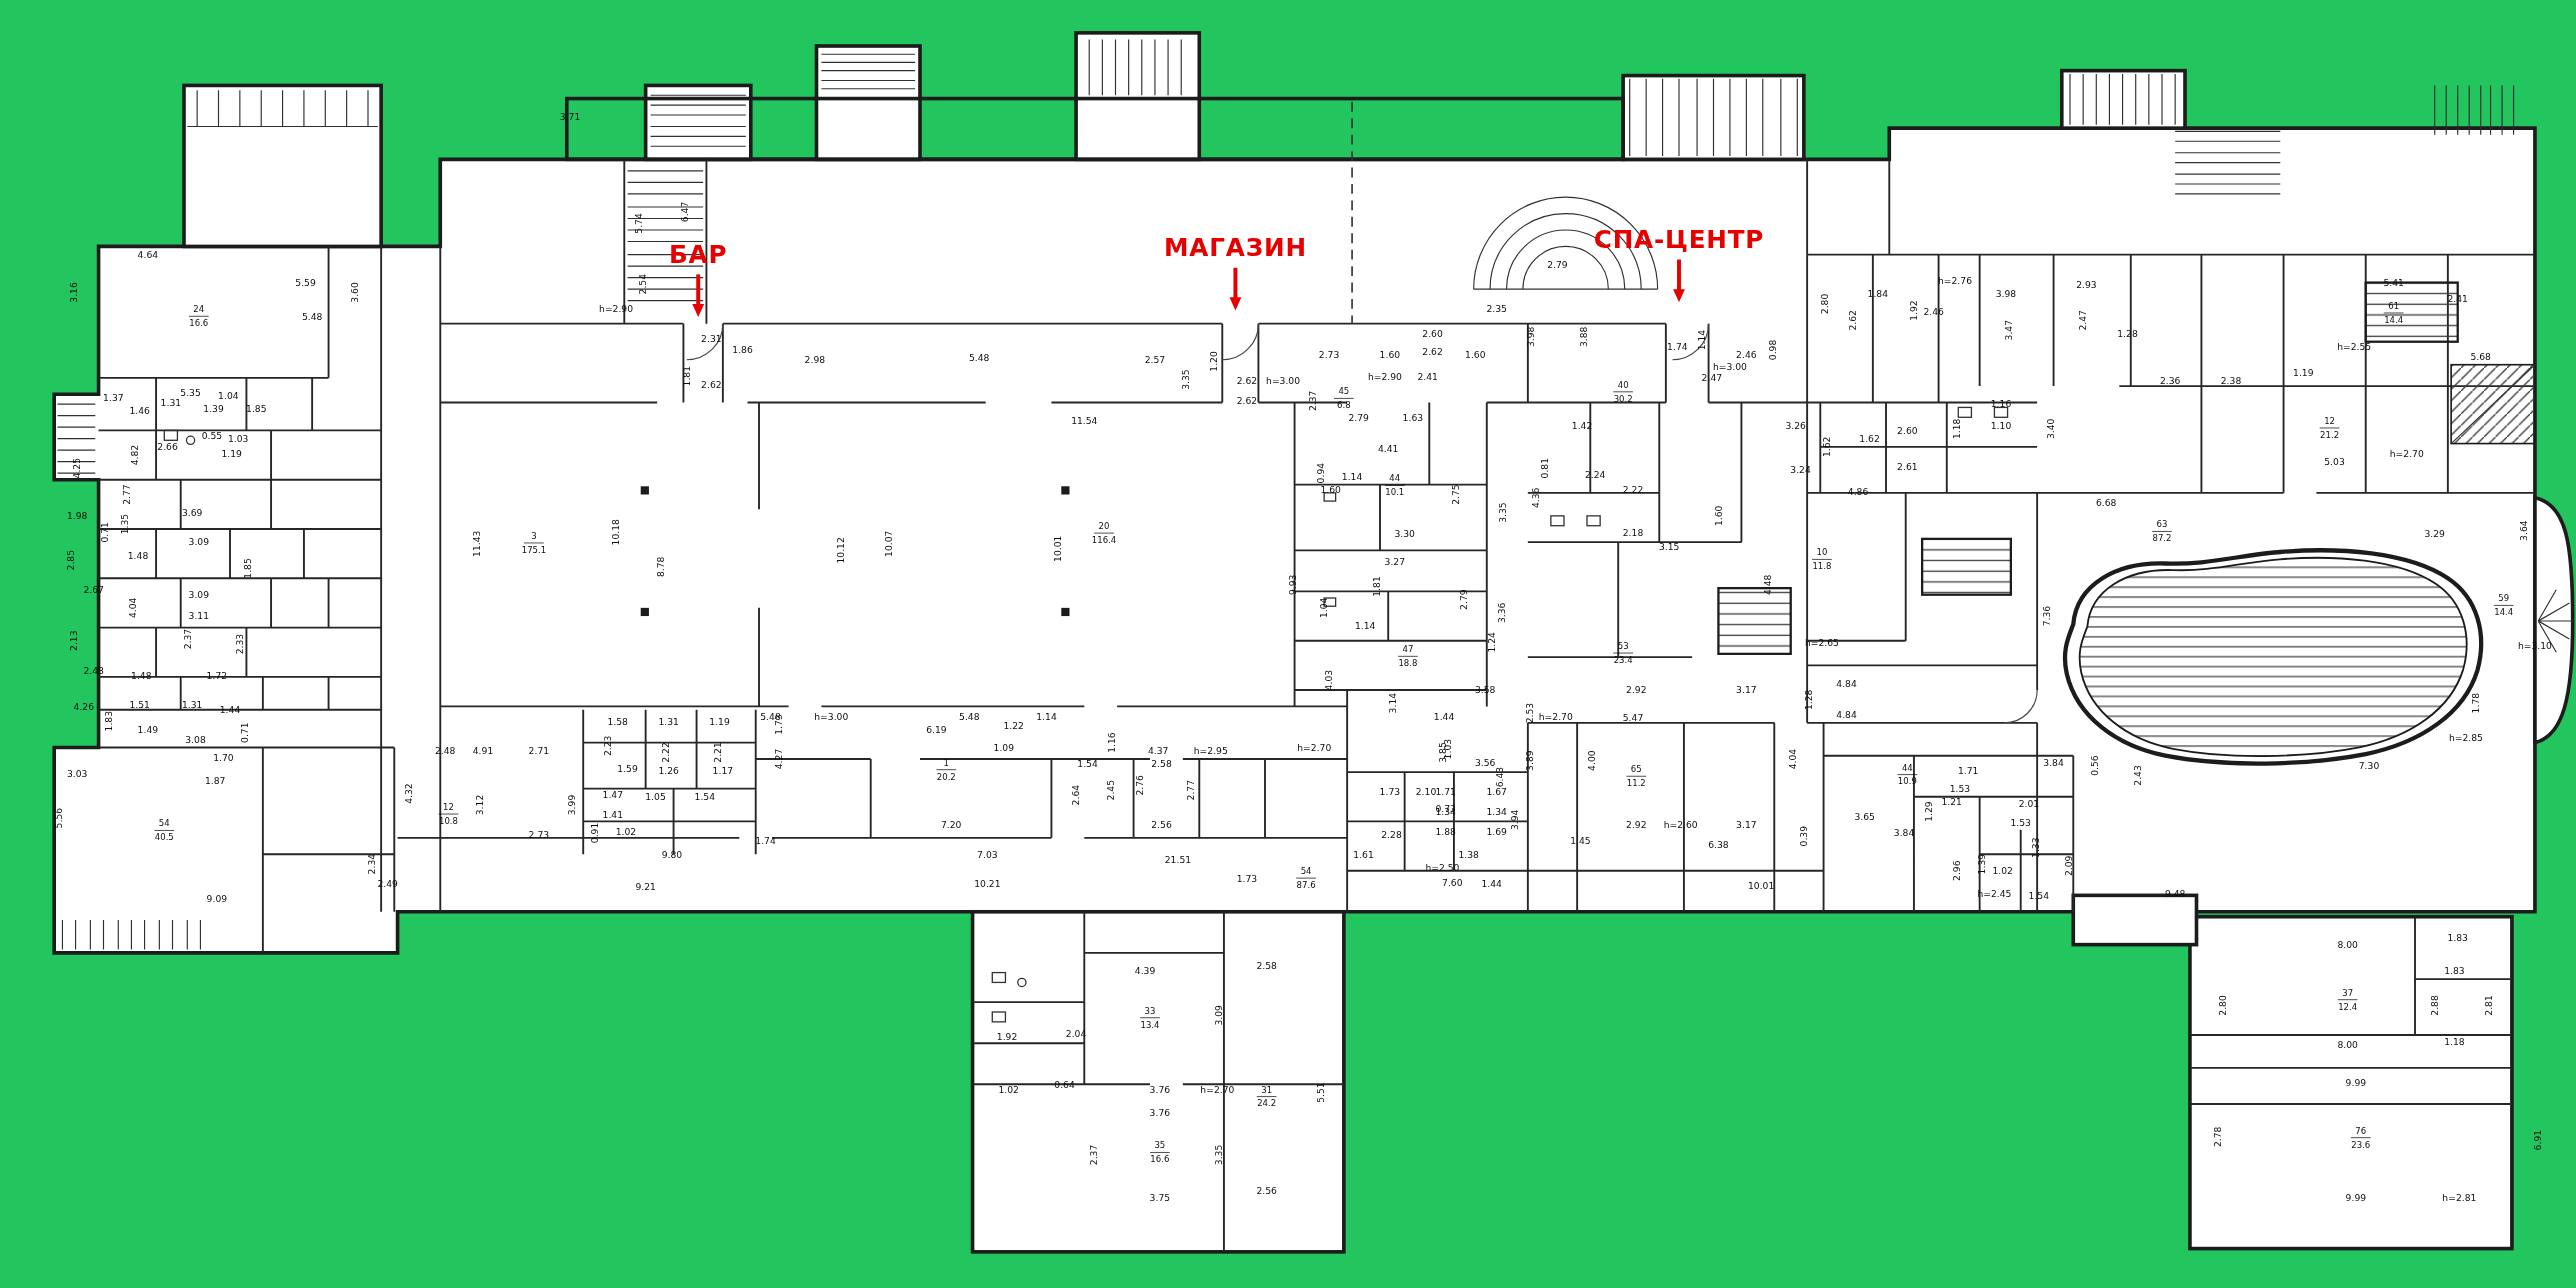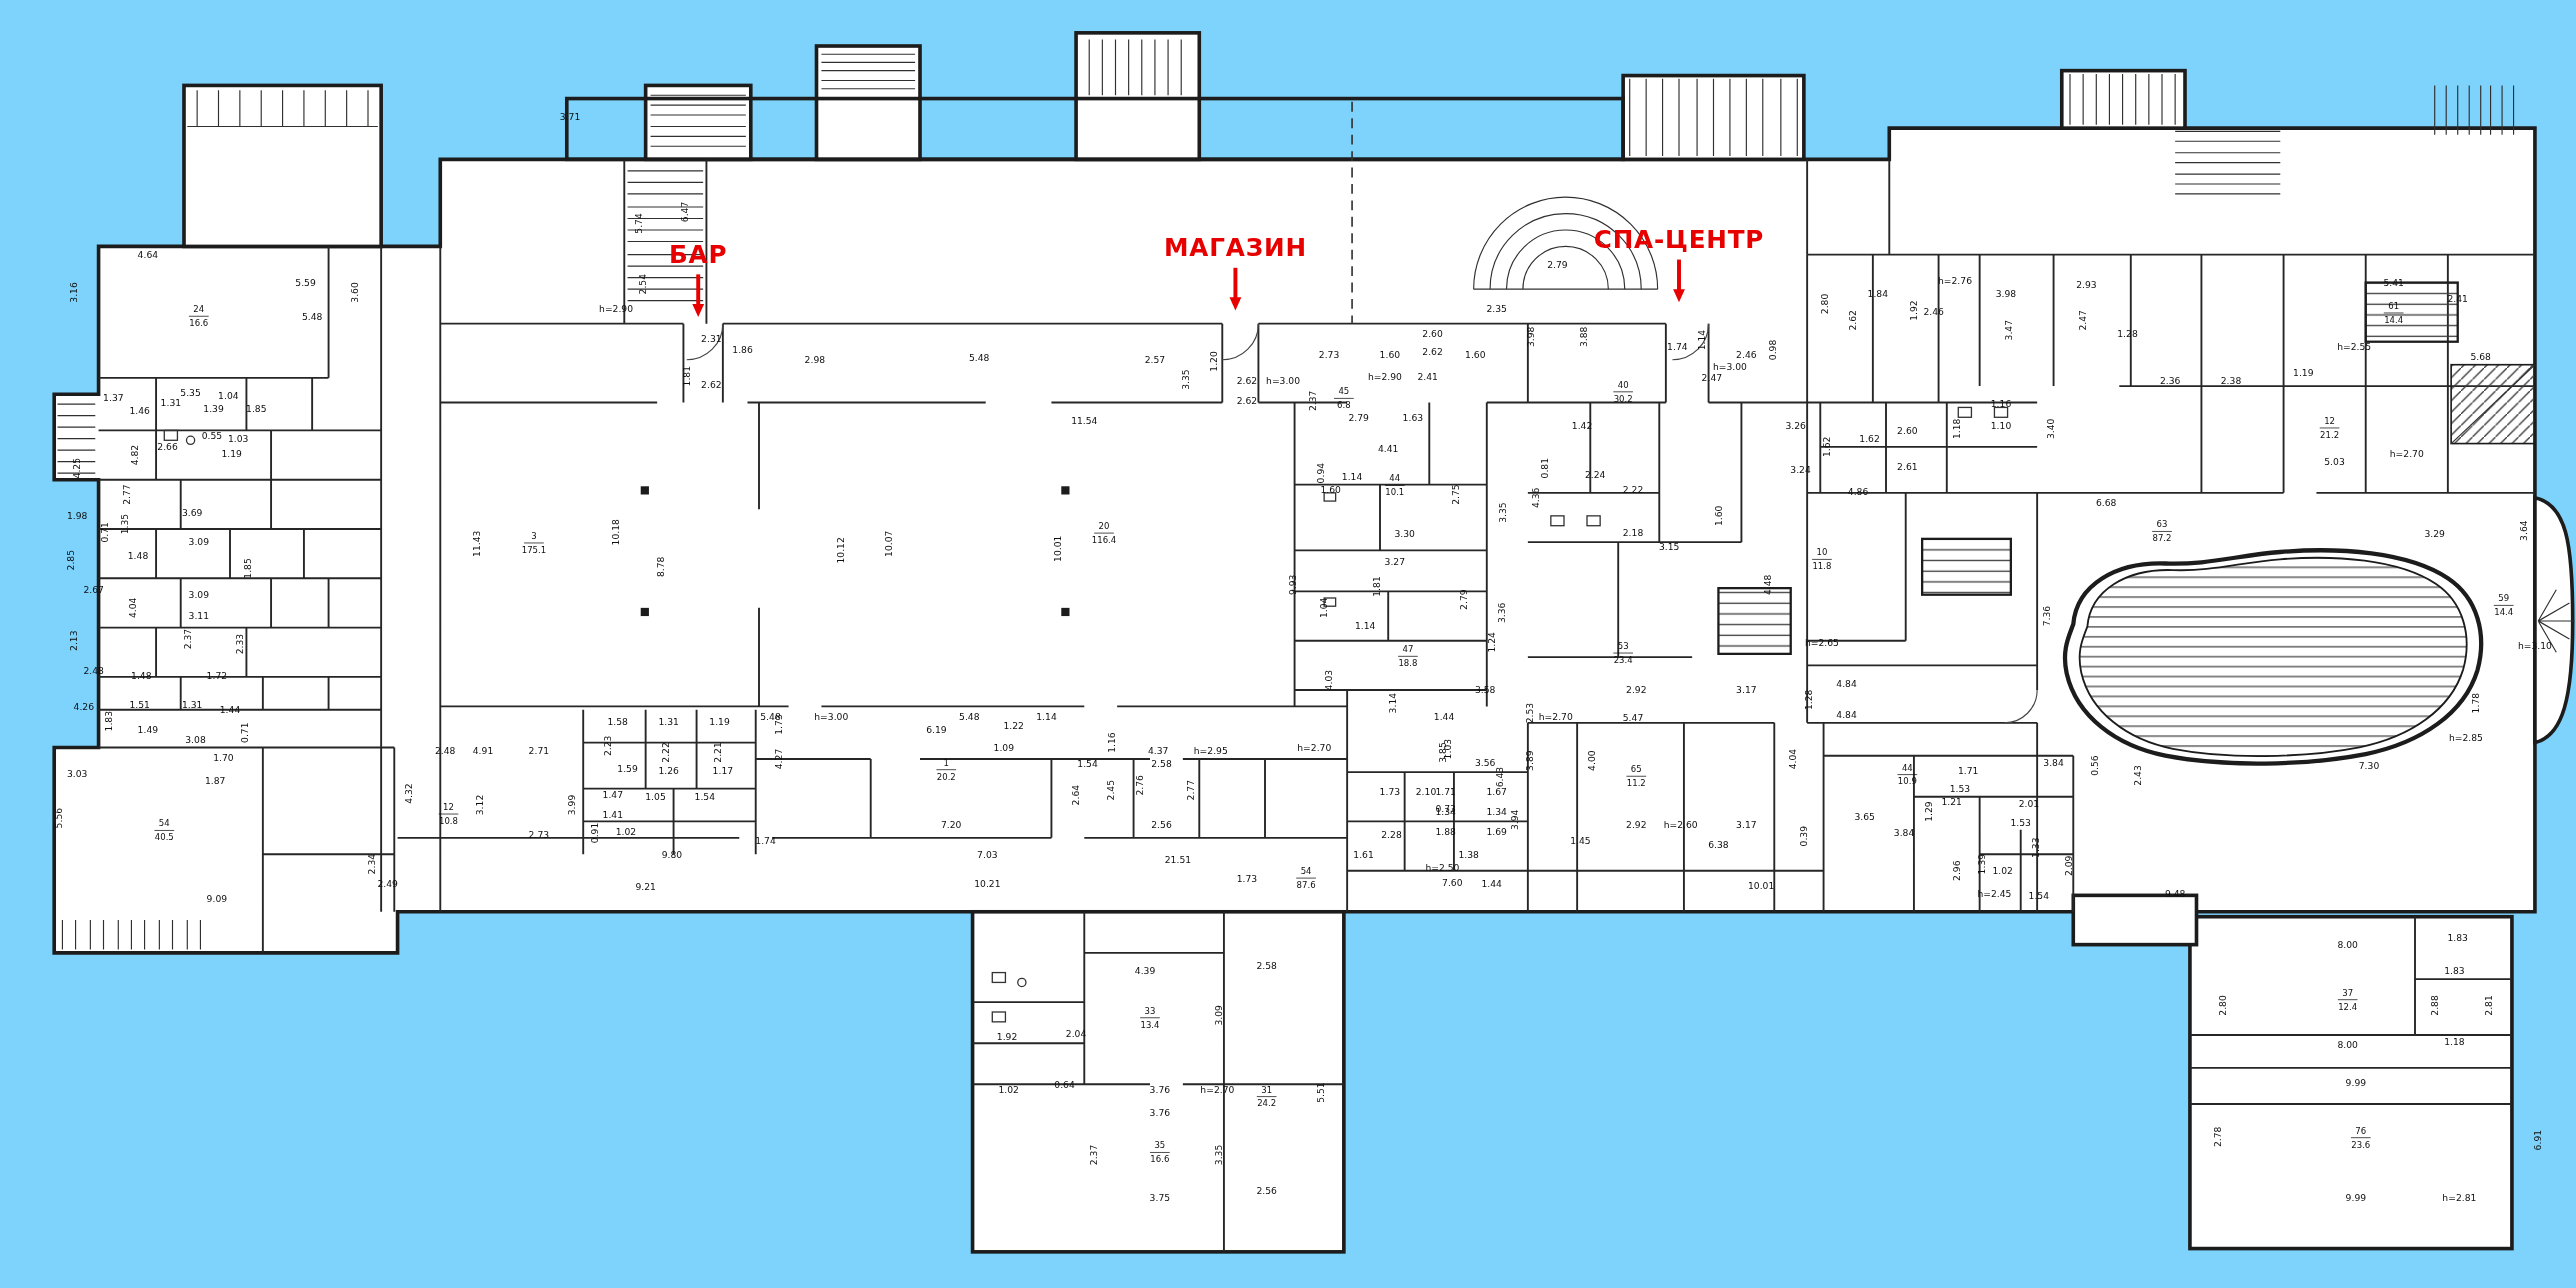--- a/index.html
+++ b/index.html
@@ -1,16 +1,16 @@
 <!DOCTYPE html>
 <html style="font-size:13.7px"><head>
 <meta charset="utf-8">
 <style>
   html,body{margin:0;padding:0;background:#ffffff;}
-  #page{width:2576px;height:1288px;background:#7dd3fc;overflow:hidden;}
+  #page{width:2576px;height:1288px;background:#22c55e;overflow:hidden;}
   svg{display:block;font-family:"DejaVu Sans",sans-serif;}
   .outline{fill:#ffffff;stroke:#1c1c1c;stroke-width:2.2;}
   .outlineN{fill:none;stroke:#1c1c1c;stroke-width:2.2;}
   .w{fill:none;stroke:#262626;stroke-width:1.15;}
   .s{fill:none;stroke:#303030;stroke-width:0.7;}
   .door{fill:none;stroke:#444;stroke-width:0.7;}
   .dash{fill:none;stroke:#333;stroke-width:1;stroke-dasharray:6 4;}
   .col{fill:#1c1c1c;}
   .fix{fill:none;stroke:#333;stroke-width:0.8;}
   .dim{font-size:5.6px;fill:#0f0f0f;text-anchor:middle;}

